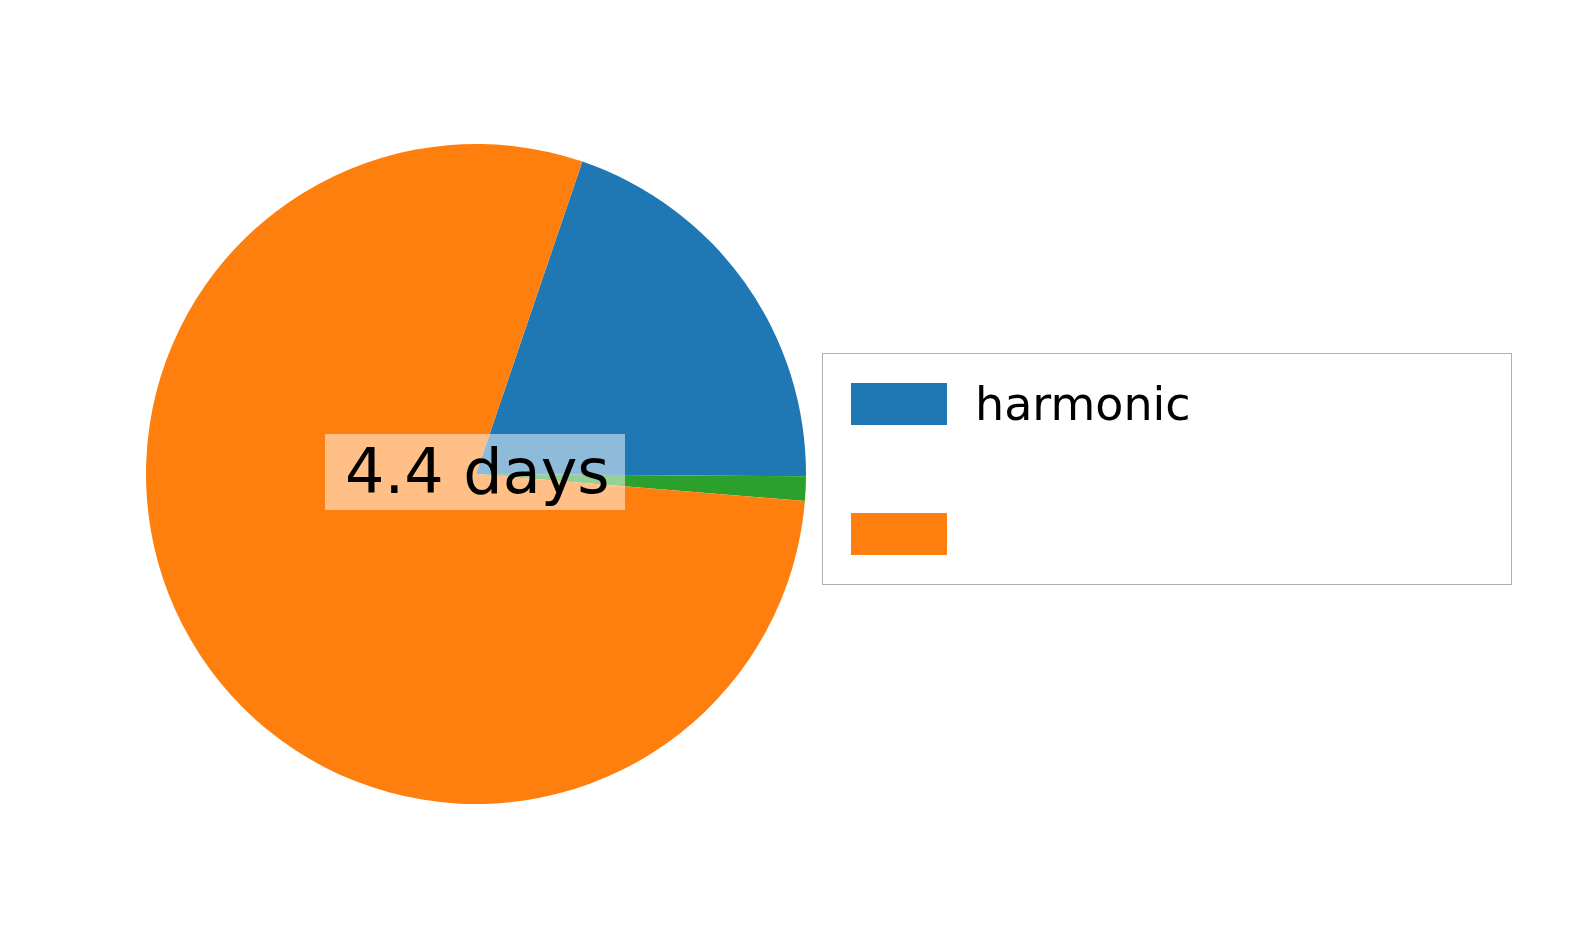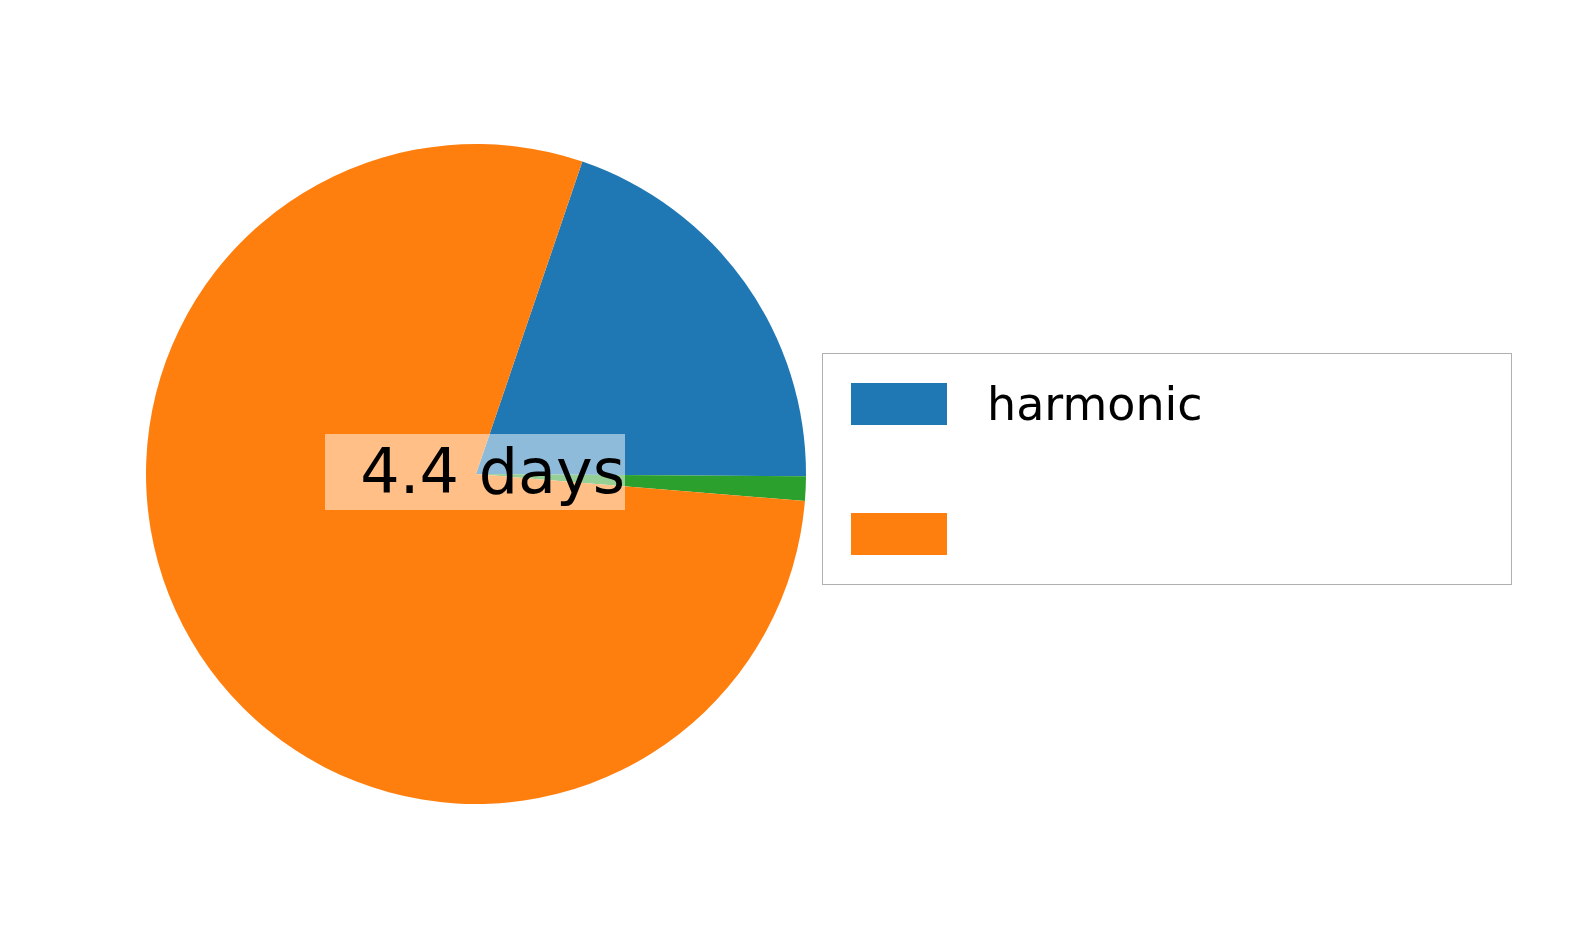--- a/index.html
+++ b/index.html
@@ -41,22 +41,23 @@
   
   #center-label {
     position: absolute;
     left: 325px;
     top: 434px;
     width: 300px;
     height: 76px;
     background: rgba(255, 255, 255, 0.5);
     display: flex;
     align-items: center;
-    justify-content: flex-end;
+    justify-content: flex-start;
     box-sizing: border-box;
+    padding-left: 20px;
   }
   #center-label-text {
     font-size: 62px;
     line-height: 1;
     color: #000000;
     white-space: nowrap;
     letter-spacing: 0px;
   }
 
   
@@ -79,21 +80,21 @@
     align-items: center;
     height: 56px;
     padding-left: 28px;
   }
   .legend-swatch {
     width: 96px;
     height: 42px;
     flex: 0 0 auto;
   }
   .legend-label {
-    margin-left: 40px;
+    margin-left: 28px;
     font-size: 46px;
     line-height: 1;
     color: #000000;
     white-space: nowrap;
   }
 </style>
 </head>
 <body>
 
 <div id="figure">

